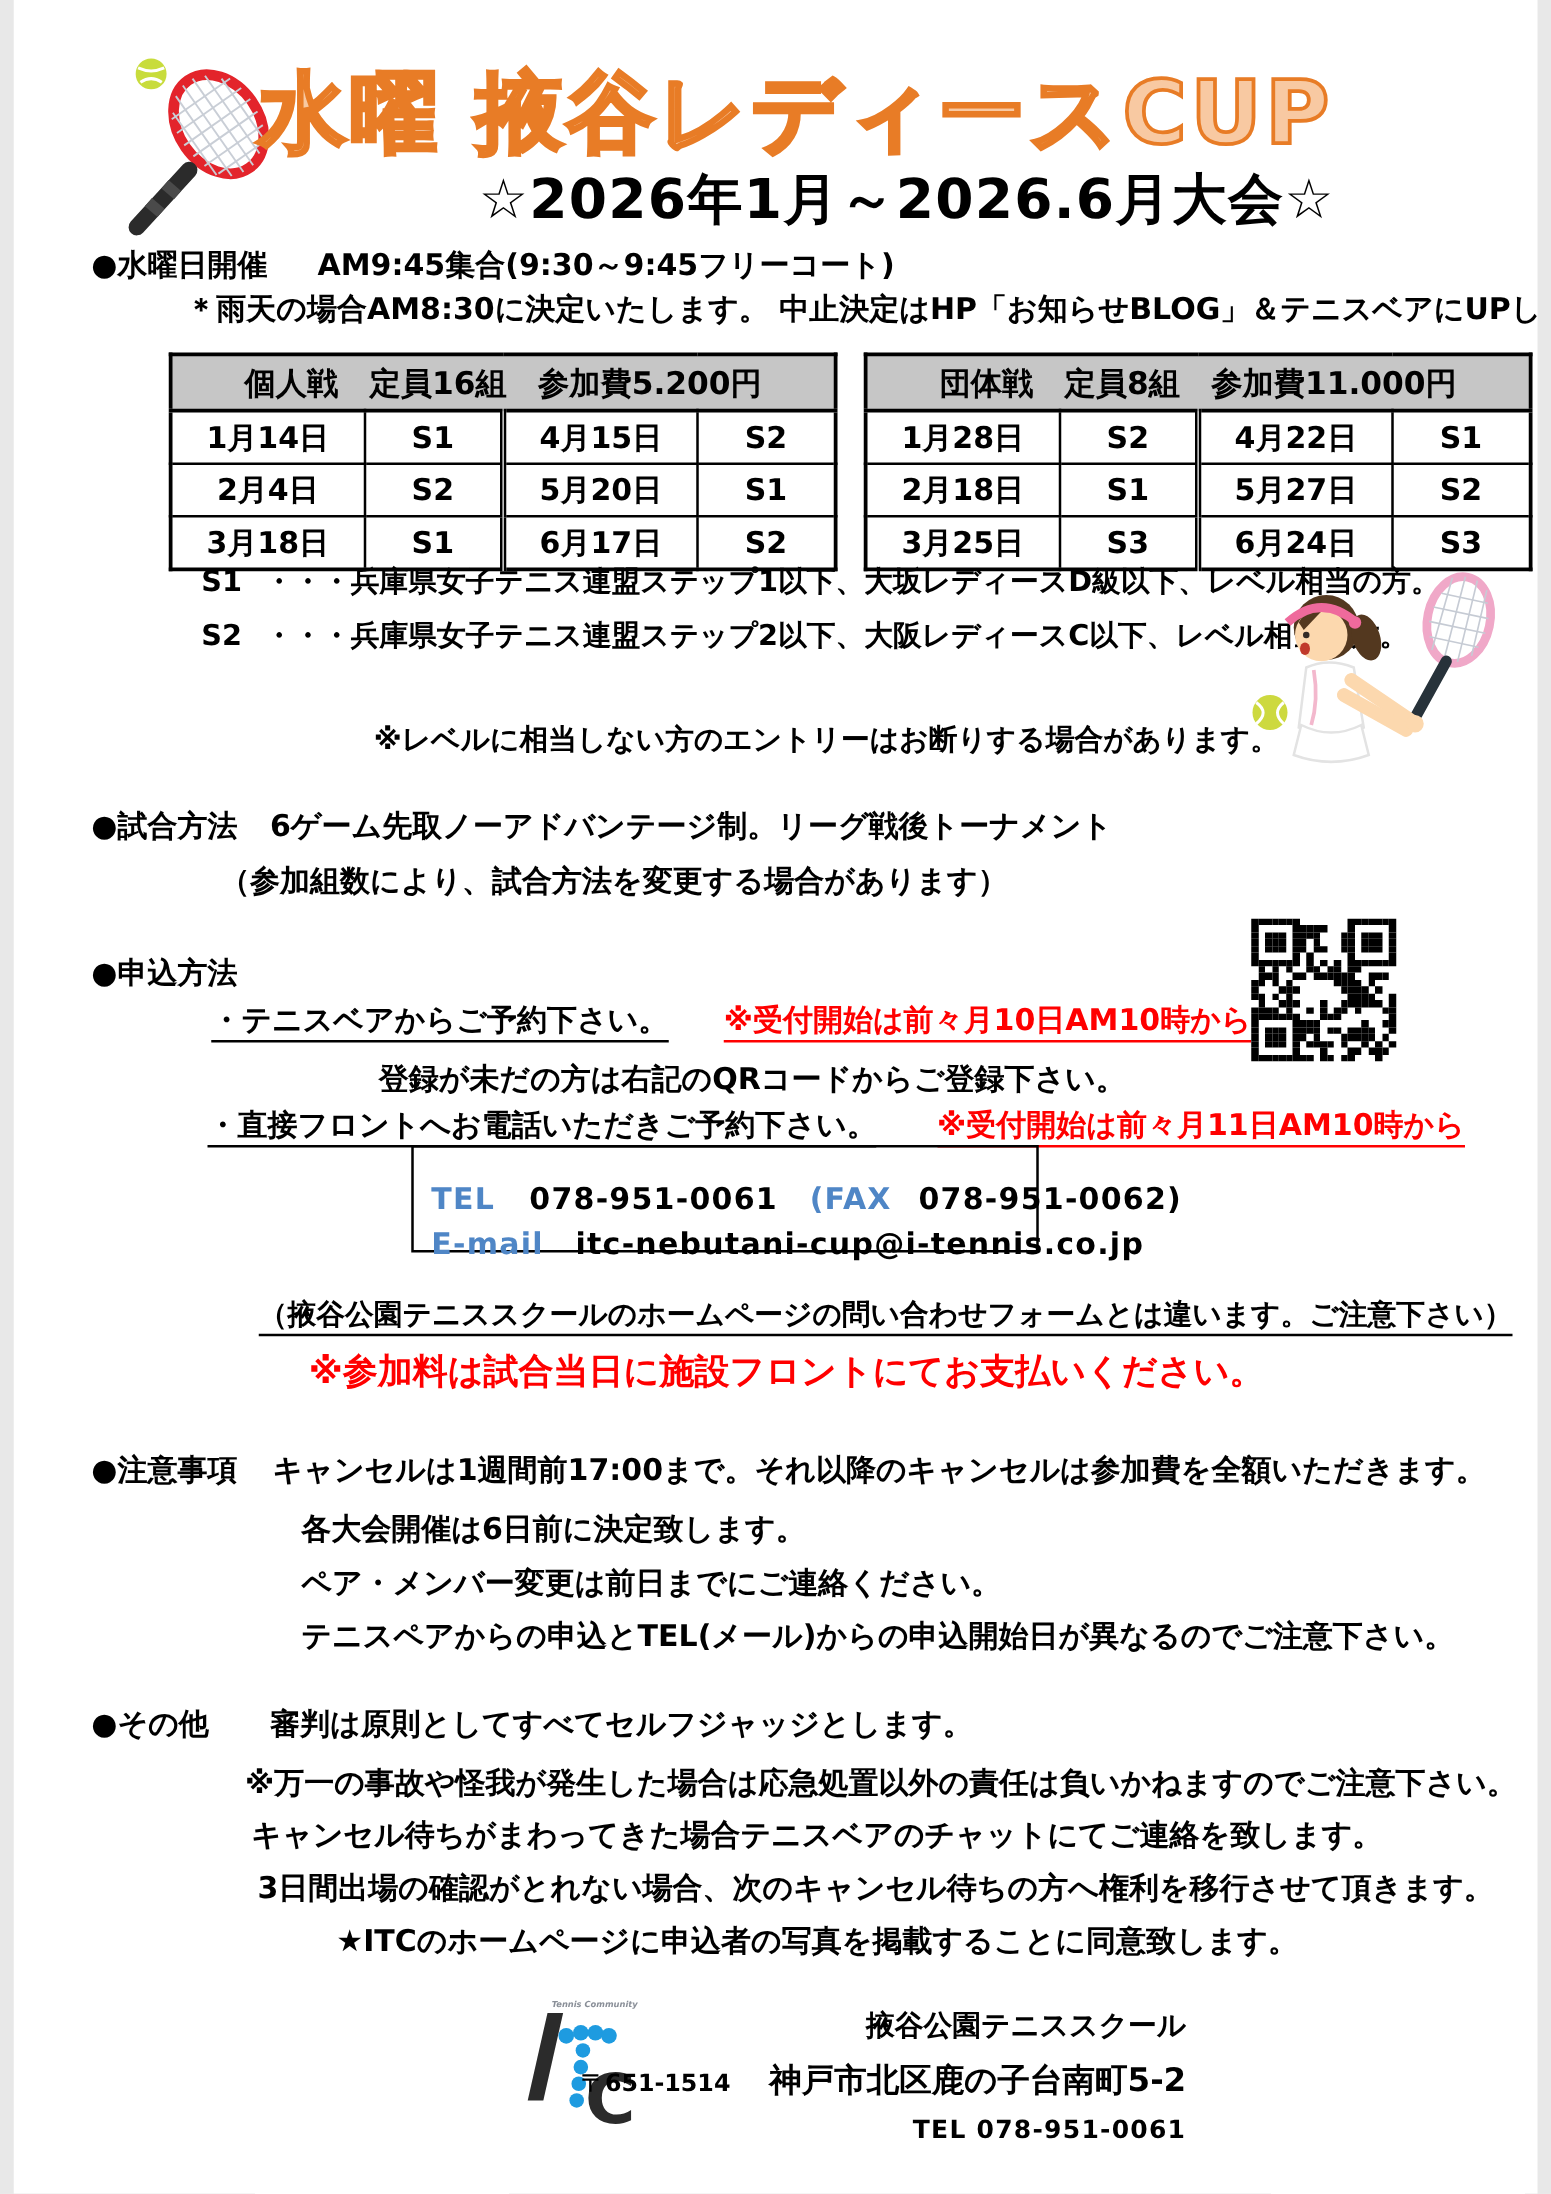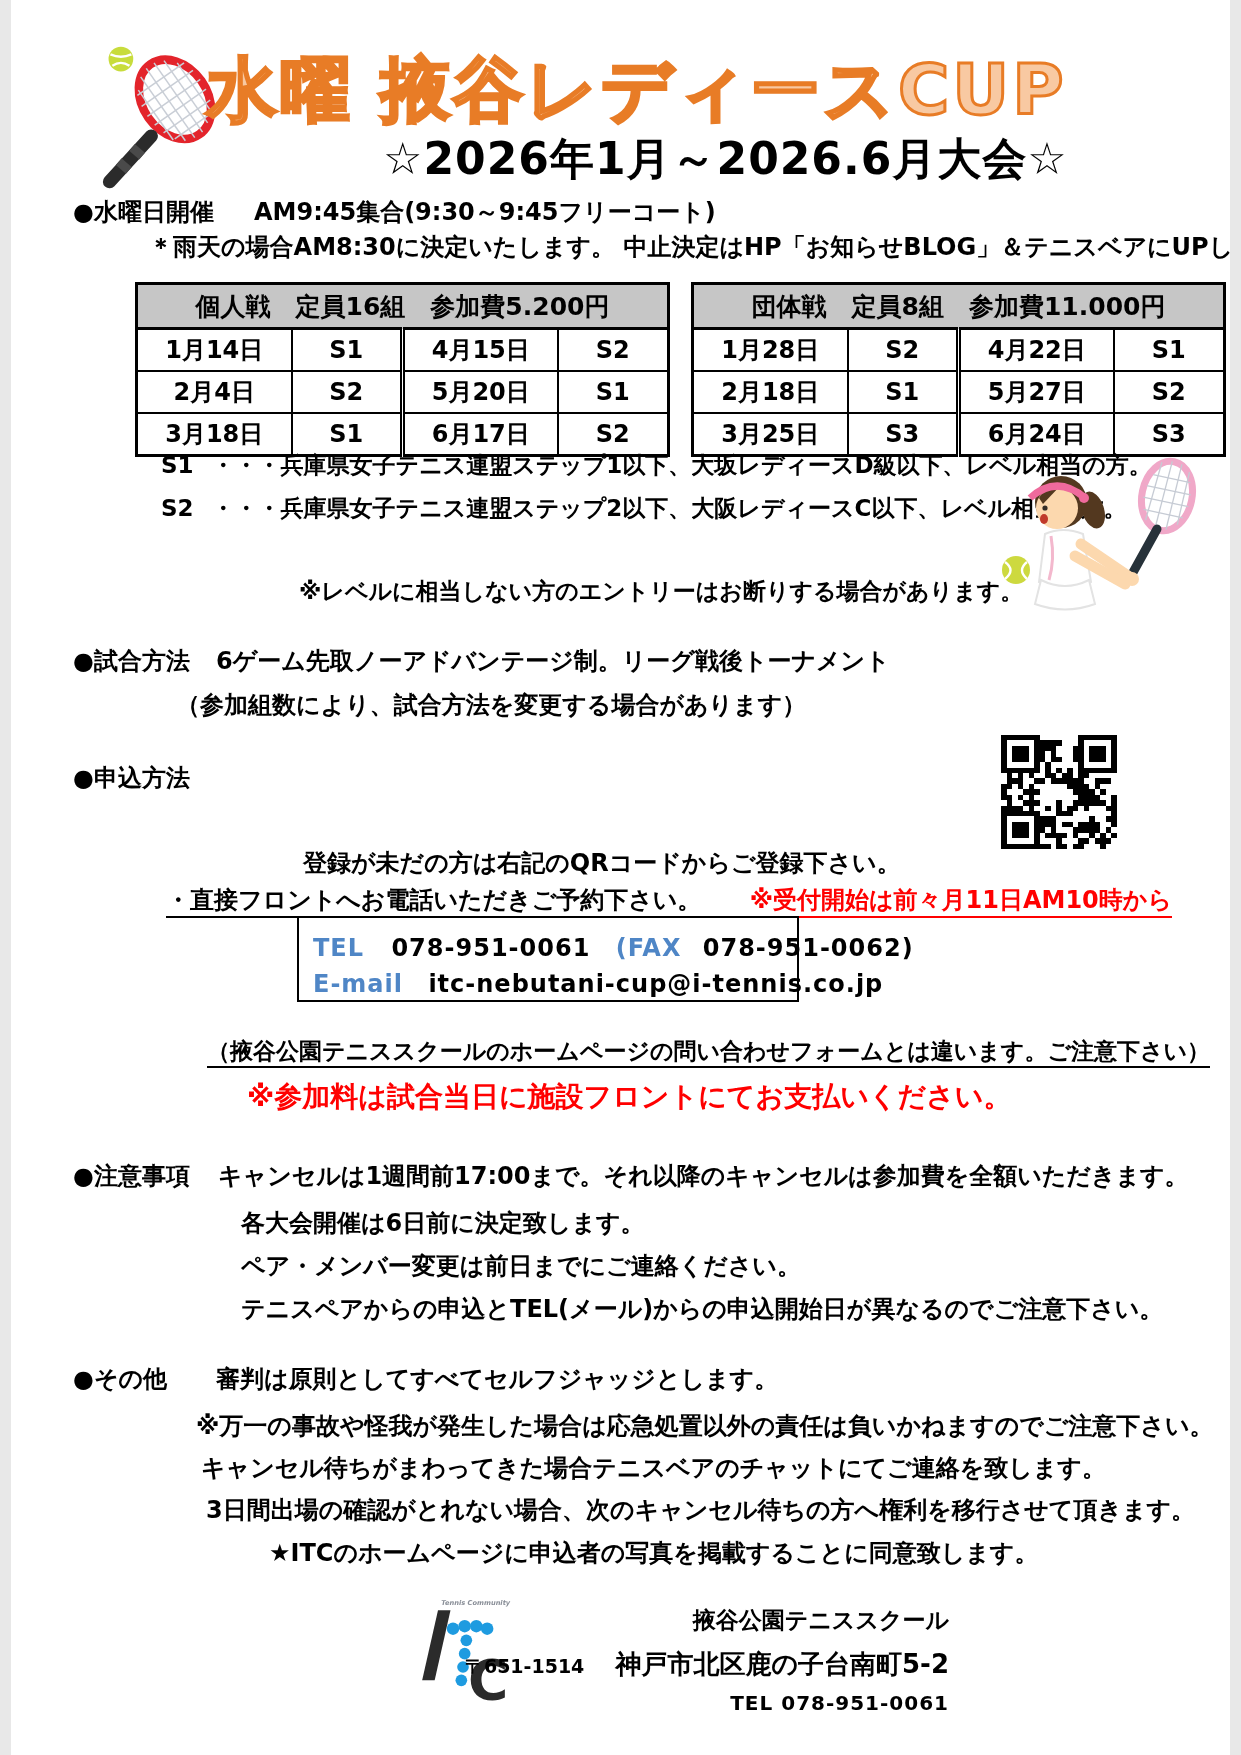--- a/index.html
+++ b/index.html
@@ -25,21 +25,21 @@
     border:2px solid #000;text-align:center;vertical-align:middle;
     font-size:24px;font-weight:bold;padding:0;height:40px;
   }
   .sched-table th{background:#c6c6c6;font-size:25px;height:42px;border-bottom:3px solid #000;}
   .sched-table{border:3px solid #000;}
   .sched-table td.dsep{border-left:5px double #000;}
   .sched-table col.cdate{width:155px;} .sched-table col.clvl{width:111px;}
   
   .contact-box{
     border:2px solid #000;width:502px;height:86px;box-sizing:border-box;
-    padding:12px 14px;font-size:24px;line-height:36px;letter-spacing:1px;
+    padding:23px 14px;font-size:24px;line-height:36px;letter-spacing:1px;margin-left:32px;
   }
   
   #qr-grid{display:grid;grid-template-columns:repeat(21,1fr);grid-template-rows:repeat(21,1fr);
     width:116px;height:114px;background:#fff;}
   #qr-grid .qm{background:#000;}
   .caution2{font-size:28px;}
   .footer-right{width:538px;text-align:right;}
   .footer-school{font-size:23px;}
   .footer-addr{font-size:26px;margin-top:11px;}
   .footer-postal{font-size:19px;font-weight:bold;margin-right:22px;}
@@ -208,20 +208,24 @@
       <path d="M6 110 Q17 118 6 127" stroke="#ffffff" stroke-width="2.4" fill="none"></path>
       <path d="M28 110 Q18 118 28 127" stroke="#ffffff" stroke-width="2.4" fill="none"></path>
     </svg>
   </div>
 
   <div class="abs t24" style="left:62px;top:645px;">●試合方法</div>
   <div class="abs t24" style="left:205px;top:645px;">6ゲーム先取ノーアドバンテージ制。リーグ戦後トーナメント</div>
   <div class="abs t24" style="left:165px;top:689px;">（参加組数により、試合方法を変更する場合があります）</div>
 
   <div class="abs t24" style="left:62px;top:762px;">●申込方法</div>
+  <div class="abs t24" style="left:158px;top:800px;">
+    <span class="ul-black">・テニスベアからご予約下さい。</span>
+    <span class="red ul-red" style="margin-left:36px;">※受付開始は前々月10日AM10時から</span>
+  </div>
   <div class="abs t24" style="left:292px;top:847px;">登録が未だの方は右記のQRコードからご登録下さい。</div>
   <div class="abs t24" style="left:155px;top:884px;">
     <span class="ul-black">・直接フロントへお電話いただきご予約下さい。</span>
     <span class="red ul-red" style="margin-left:40px;">※受付開始は前々月11日AM10時から</span>
   </div>
 
   <div class="abs" style="left:990px;top:735px;">
     <div id="qr-grid">
         <div class="qm"></div>
         <div class="qm"></div>

